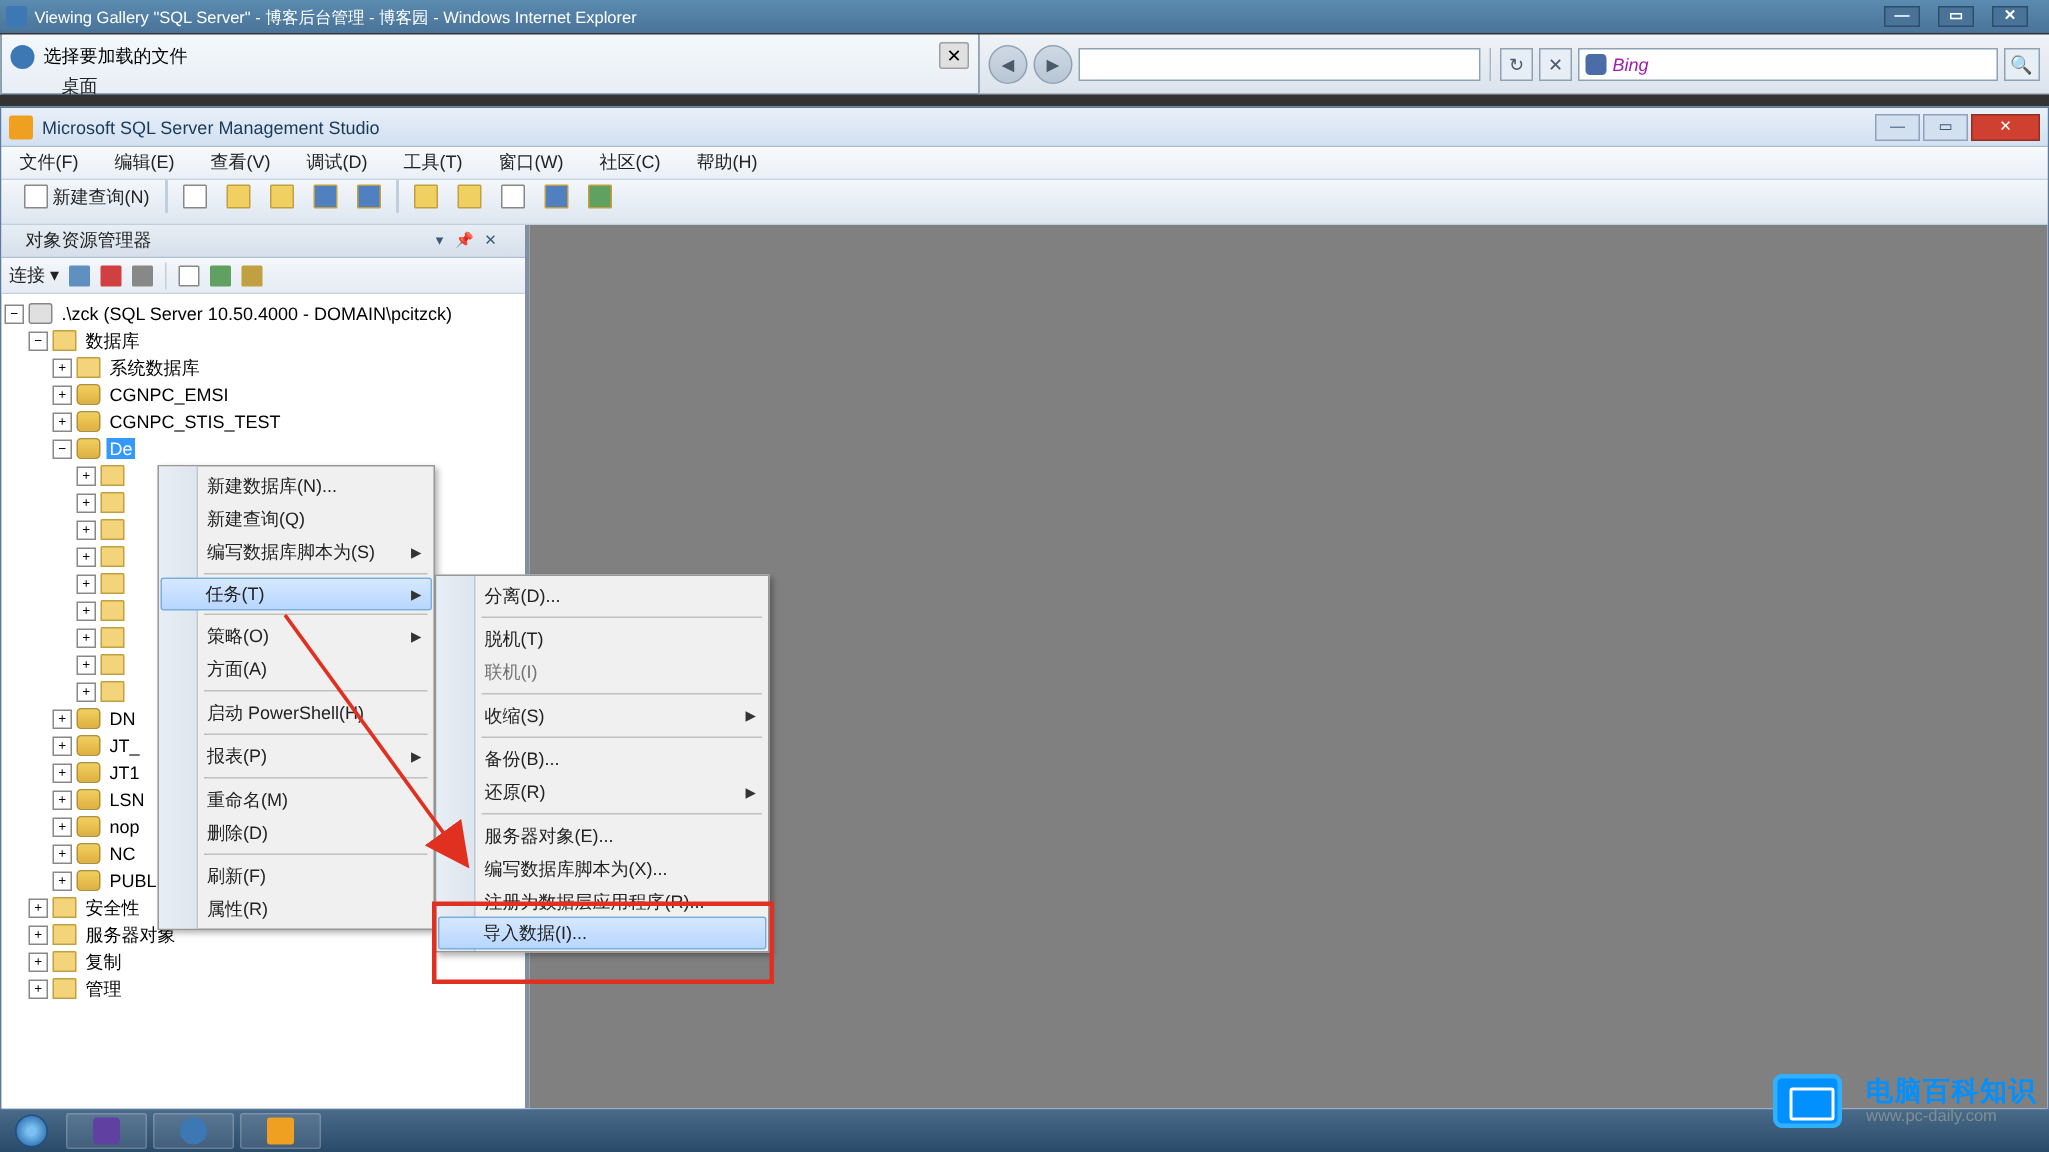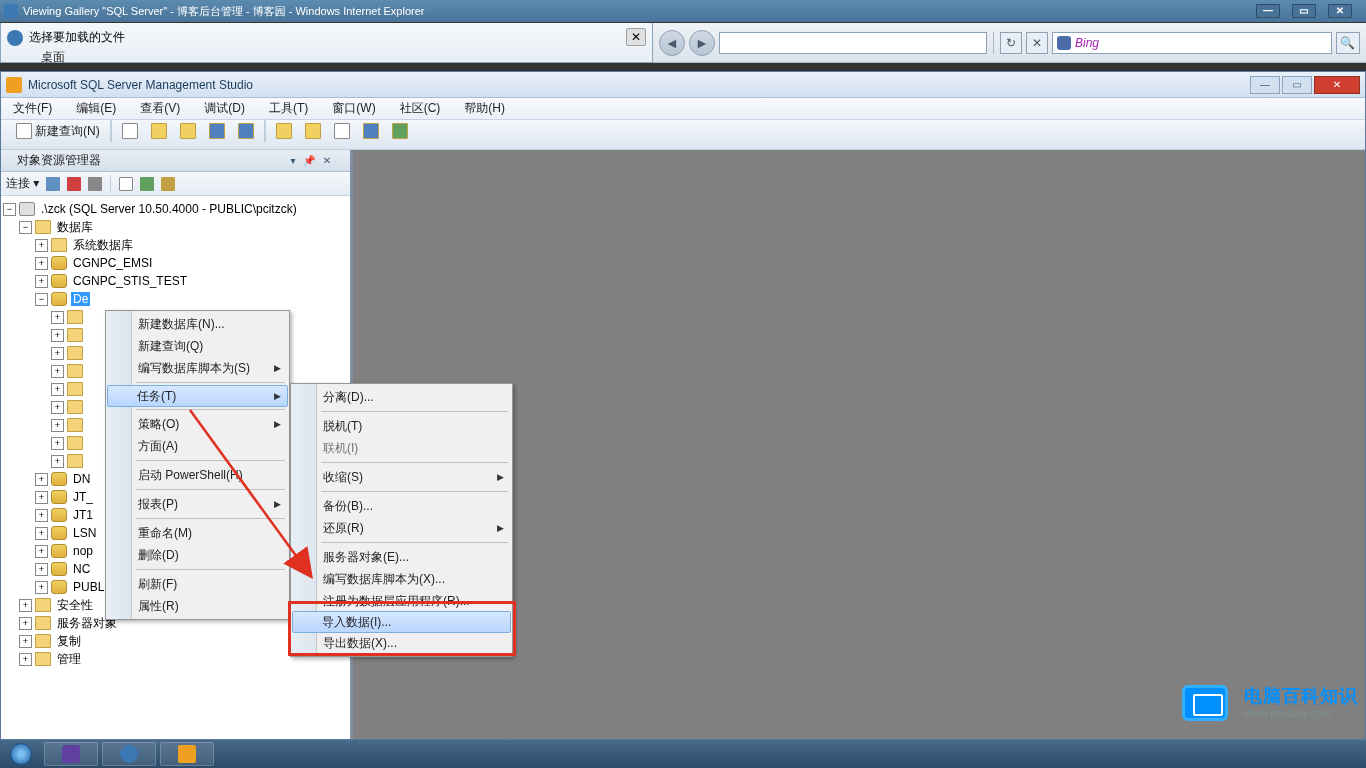--- a/index.html
+++ b/index.html
@@ -88,21 +88,21 @@
 #taskbar { position:absolute; bottom:0; left:0; right:0; height:28px; background:linear-gradient(#4a6a8a,#2a4a6a); display:flex; align-items:center; }
 #start { width:42px; height:28px; display:flex; align-items:center; justify-content:center; cursor:pointer; }
 #start .orb { width:22px; height:22px; border-radius:50%; background:radial-gradient(#7ac0f0 20%, #3070b0 80%); border:1px solid #205080; }
 .task-item { height:24px; min-width:54px; margin:0 2px; background:rgba(255,255,255,.1); border:1px solid rgba(255,255,255,.2); border-radius:2px; display:flex; align-items:center; justify-content:center; cursor:pointer; }
 .task-item .ti { width:18px; height:18px; }
 .ti.vs { background:#6040a0; border-radius:3px; }
 .ti.ie { background:#3c78b4; border-radius:50%; }
 .ti.ssms { background:#f0a020; border-radius:2px; }
 
 
-#watermark { position:absolute; right:8px; bottom:47px; display:flex; align-items:center; gap:16px; }
+#watermark { position:absolute; right:8px; bottom:16px; display:flex; align-items:center; gap:16px; }
 #watermark .badge { width:46px; height:36px; background:#0090ff; border-radius:6px; border:3px solid #30b0ff; position:relative; }
 #watermark .badge::before { content:""; position:absolute; left:8px; top:6px; width:26px; height:18px; border:2px solid #fff; border-radius:2px; }
 #watermark .txt { display:flex; flex-direction:column; line-height:1.1; }
 #watermark .cn { color:#0090ff; font-size:18px; font-weight:bold; letter-spacing:1px; }
 #watermark .en { color:#809090; font-size:11px; }
 </style>
 </head>
 <body>
 
 <div class="ie-titlebar">
@@ -229,21 +229,21 @@
           </span>
         <span class="ob">
             <span class="oi" style="background:#c0a040"></span>
           </span>
       </div>
 
       <div id="tree">
         <div class="node">
             <span class="exp">−</span>
             <span class="ficon server"></span>
-            <span class="label">.\zck (SQL Server 10.50.4000 - PUBLIC\pcitzck)</span>
+            <span class="label">.\zck (SQL Server 10.50.4000 - DOMAIN\pcitzck)</span>
           </div>
         <div class="node ind1">
             <span class="exp">−</span>
             <span class="ficon folder"></span>
             <span class="label">数据库</span>
           </div>
         <div class="node ind2">
             <span class="exp">+</span>
             <span class="ficon folder"></span>
             <span class="label">系统数据库</span>
@@ -394,21 +394,20 @@
       <div class="sep3"></div>
       <div class="row">收缩(S)<span class="arrow">▶</span></div>
       <div class="sep3"></div>
       <div class="row">备份(B)...</div>
       <div class="row">还原(R)<span class="arrow">▶</span></div>
       <div class="sep3"></div>
       <div class="row">服务器对象(E)...</div>
       <div class="row">编写数据库脚本为(X)...</div>
       <div class="row">注册为数据层应用程序(R)...</div>
       <div class="row highlighted">导入数据(I)...</div>
-      <div class="row">导出数据(X)...</div>
     </div>
 </div>
 
 <div id="submenu-box" style="position:absolute; top:601px; left:288px; width:228px; height:55px; pointer-events:none"></div>
 
 <svg id="red-arrow" style="top:400px; left:180px" width="160" height="200">
   <defs>
       <marker id="ah" markerWidth="12" markerHeight="12" refX="10" refY="6" orient="auto">
         <path d="M0,0 L12,6 L0,12 Z" fill="#e03020"></path>
       </marker>

